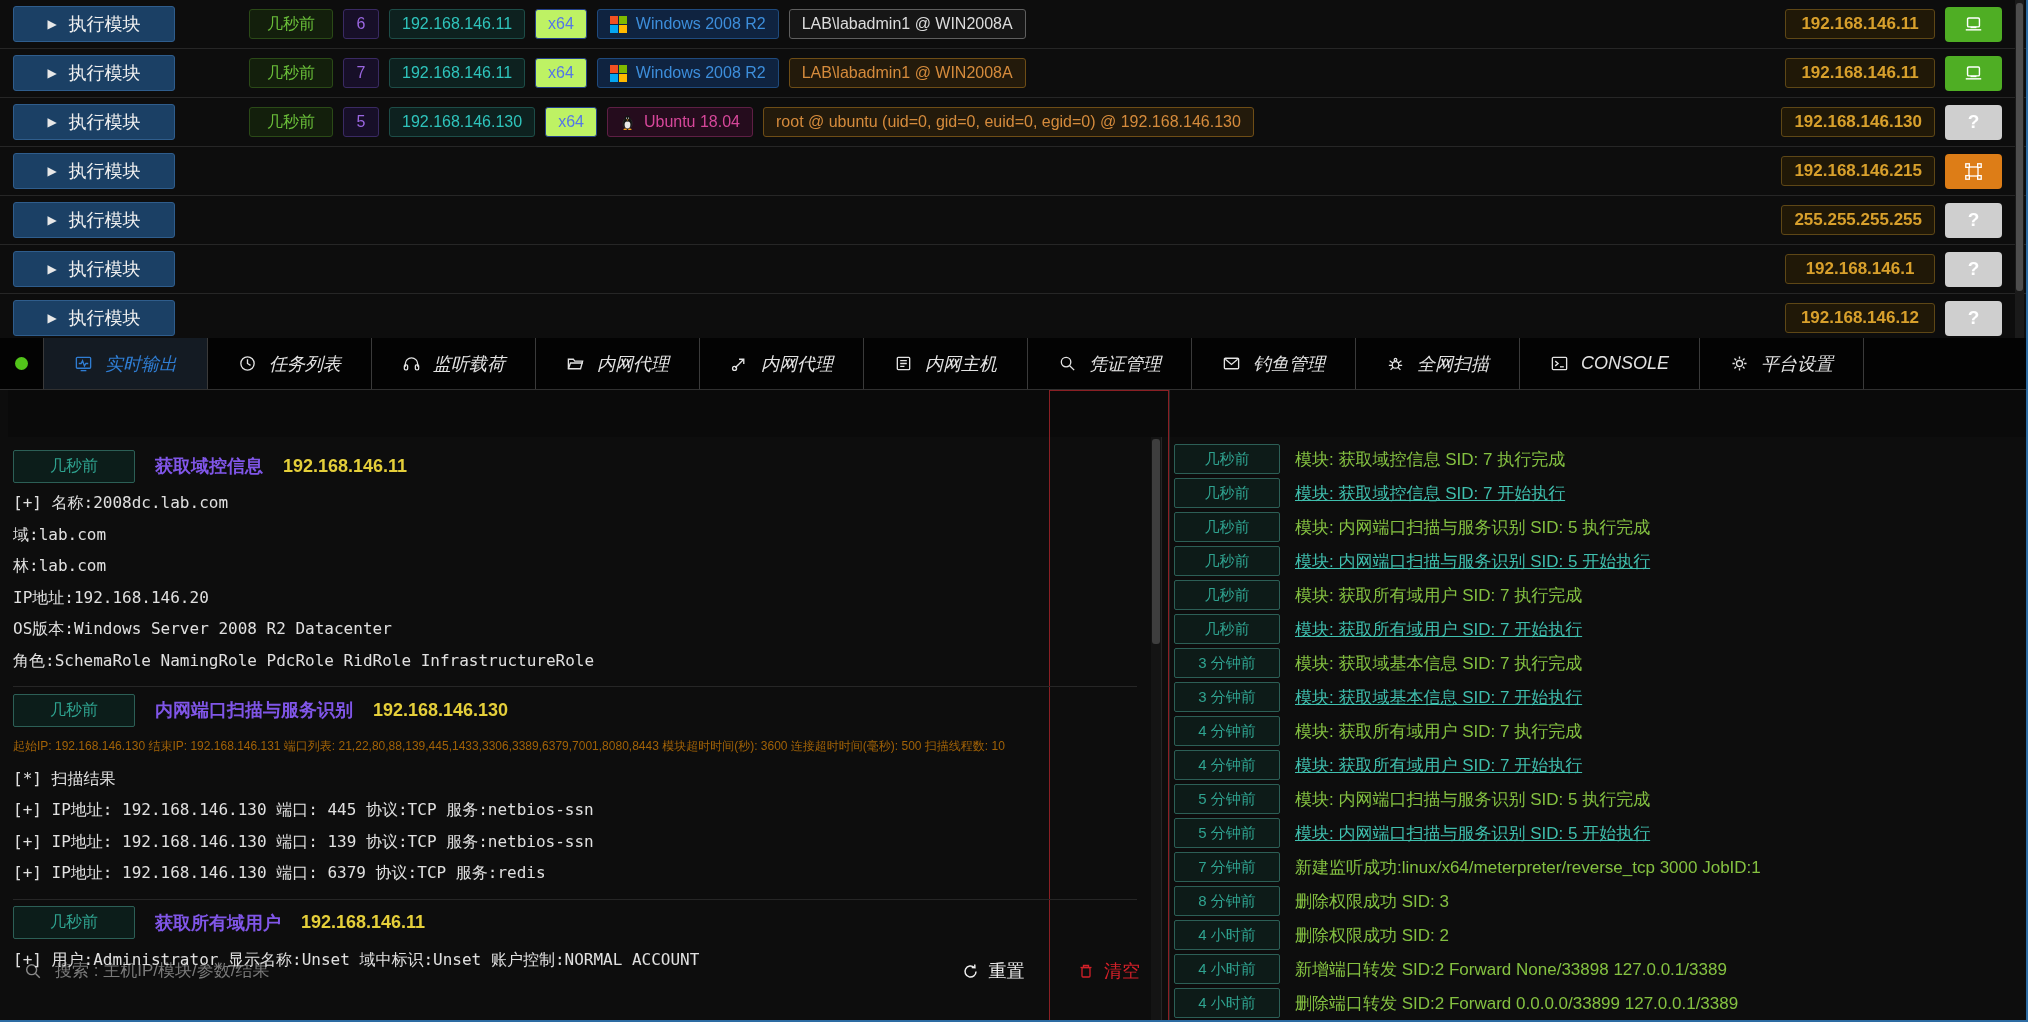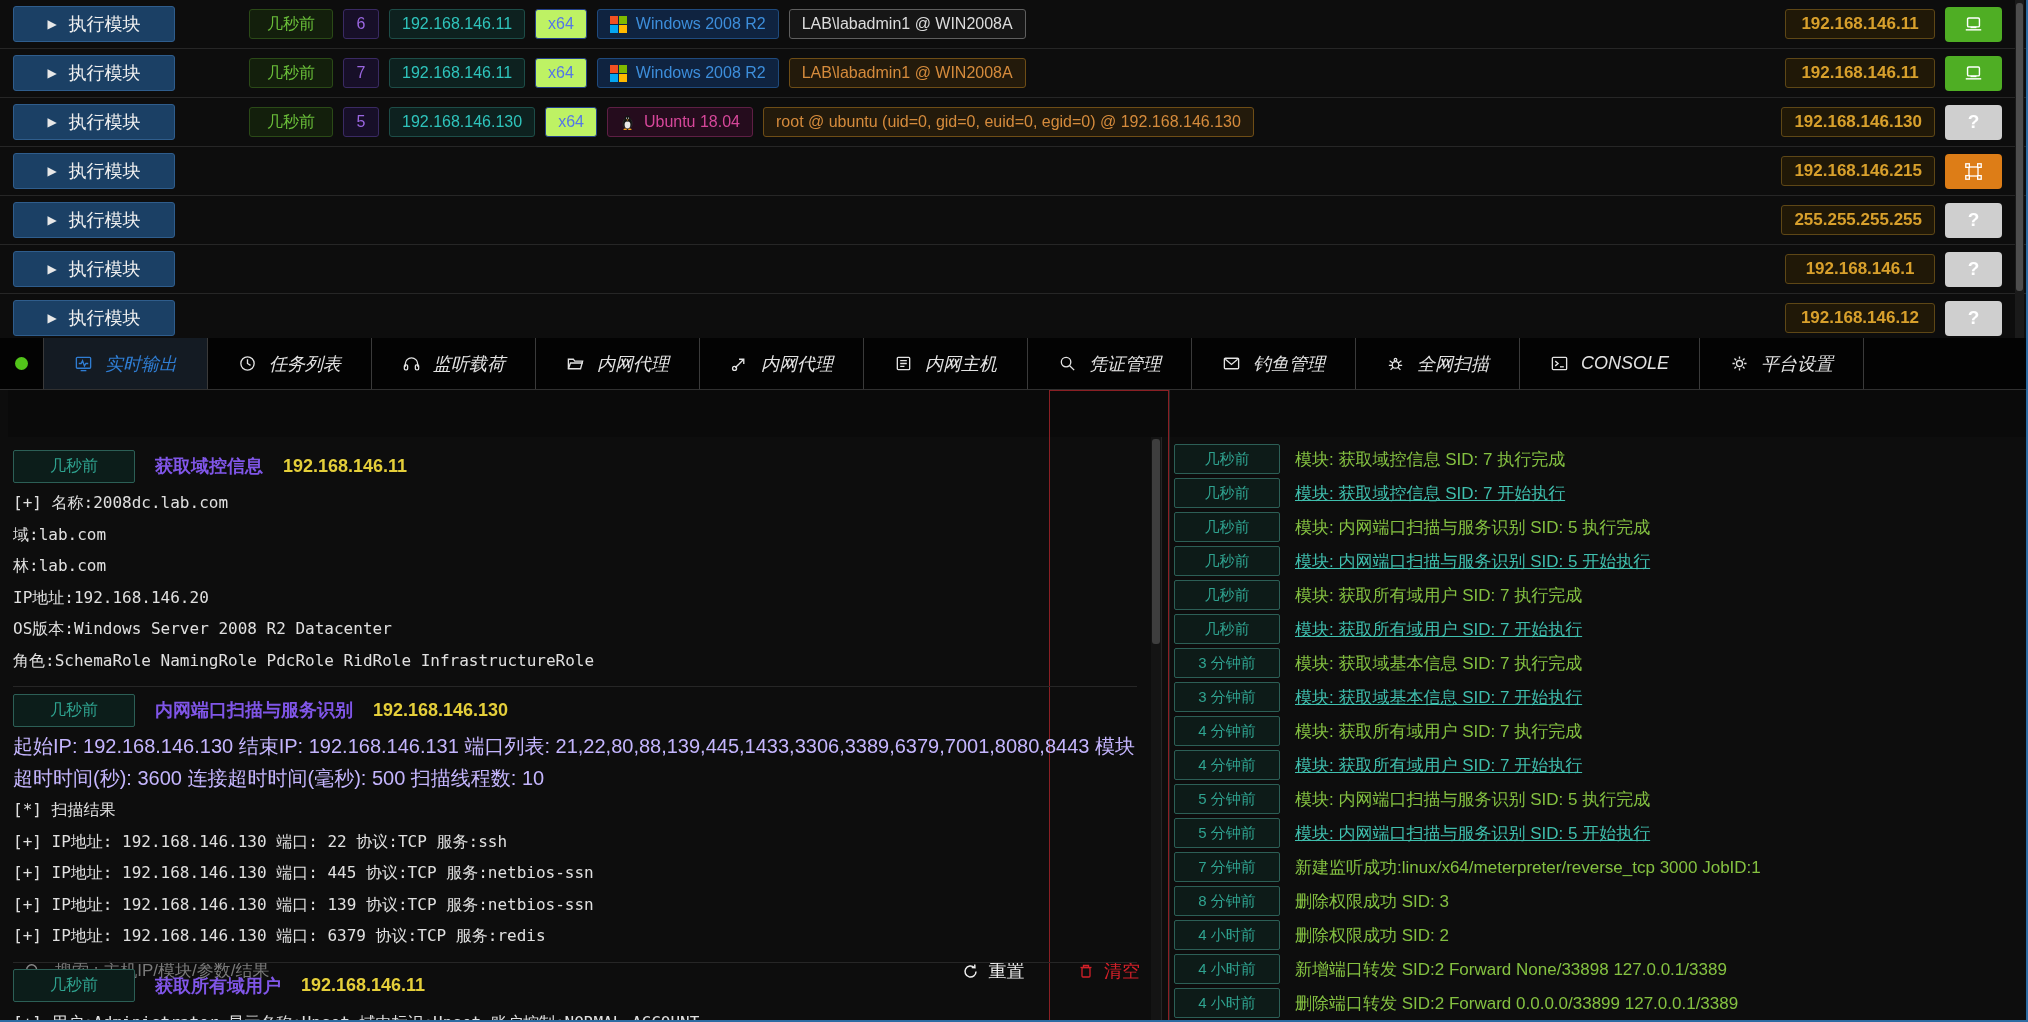--- a/index.html
+++ b/index.html
@@ -72,21 +72,21 @@
                padding:6px 24px 0 13px; overflow:hidden; }
   .log-scrollbar { position:absolute; right:0; top:0; width:10px; height:100%; background:#141414; }
   .log-scrollbar .thumb { position:absolute; top:2px; left:1px; width:8px; height:205px; background:#3e3e3e; border-radius:3px; }
   .log-entry { border-bottom:1px solid #262626; padding:4px 0 10px; }
   .log-entry:last-child { border-bottom:none; }
   .log-header { display:flex; align-items:center; gap:20px; height:38px; margin-bottom:2px; }
   .log-time { height:33px; min-width:122px; display:inline-flex; align-items:center; justify-content:center;
               color:#2fa390; border:1px solid #2c5f56; background:#0c1d1a; font-size:16px; border-radius:2px; }
   .log-title { color:#8056e8; font-weight:bold; font-size:18px;text-align:right; }
   .log-host  { color:#e5cf3a; font-weight:bold; font-size:18px; }
-  .log-params { color:#c4b5fd; font-size:20px; line-height:31.5px; }
+  .log-params { color:#a16207; font-size:12px; line-height:31.5px; }
   .log-line { color:#e0e0e0; font-family:"DejaVu Sans Mono","Liberation Mono",monospace;
               font-size:16px; line-height:31.5px; white-space:pre-wrap; }
 
   .notif-panel { flex:1; padding:7px 0 0 12px; overflow:hidden; }
   .notif-row { display:flex; align-items:center; height:30px; margin-bottom:4px; gap:15px; }
   .notif-time { min-width:106px; height:30px; display:inline-flex; align-items:center; justify-content:center;
                 color:#2fa390; border:1px solid #2c5f56; background:#0d1b18; font-size:15px; border-radius:2px; padding:0 8px; }
   .notif-text { font-size:17px; white-space:nowrap; }
   .notif-done  { color:#84c141; }
   .notif-start { color:#3fbfae;text-decoration:underline; }
@@ -420,21 +420,20 @@
             <div class="log-line">角色:SchemaRole NamingRole PdcRole RidRole InfrastructureRole</div>
           </div>
           <div class="log-entry">
             <div class="log-header">
               <span class="log-time">几秒前</span>
               <span class="log-title">内网端口扫描与服务识别</span>
               <span class="log-host">192.168.146.130</span>
             </div>
             <div class="log-params">起始IP: 192.168.146.130 结束IP: 192.168.146.131 端口列表: 21,22,80,88,139,445,1433,3306,3389,6379,7001,8080,8443 模块超时时间(秒): 3600 连接超时时间(毫秒): 500 扫描线程数: 10</div>
             <div class="log-line">[*] 扫描结果</div>
-            <div class="log-line">[+] IP地址: 192.168.146.130 端口: 22 协议:TCP 服务:ssh</div>
             <div class="log-line">[+] IP地址: 192.168.146.130 端口: 445 协议:TCP 服务:netbios-ssn</div>
             <div class="log-line">[+] IP地址: 192.168.146.130 端口: 139 协议:TCP 服务:netbios-ssn</div>
             <div class="log-line">[+] IP地址: 192.168.146.130 端口: 6379 协议:TCP 服务:redis</div>
           </div>
           <div class="log-entry">
             <div class="log-header">
               <span class="log-time">几秒前</span>
               <span class="log-title">获取所有域用户</span>
               <span class="log-host">192.168.146.11</span>
             </div>

